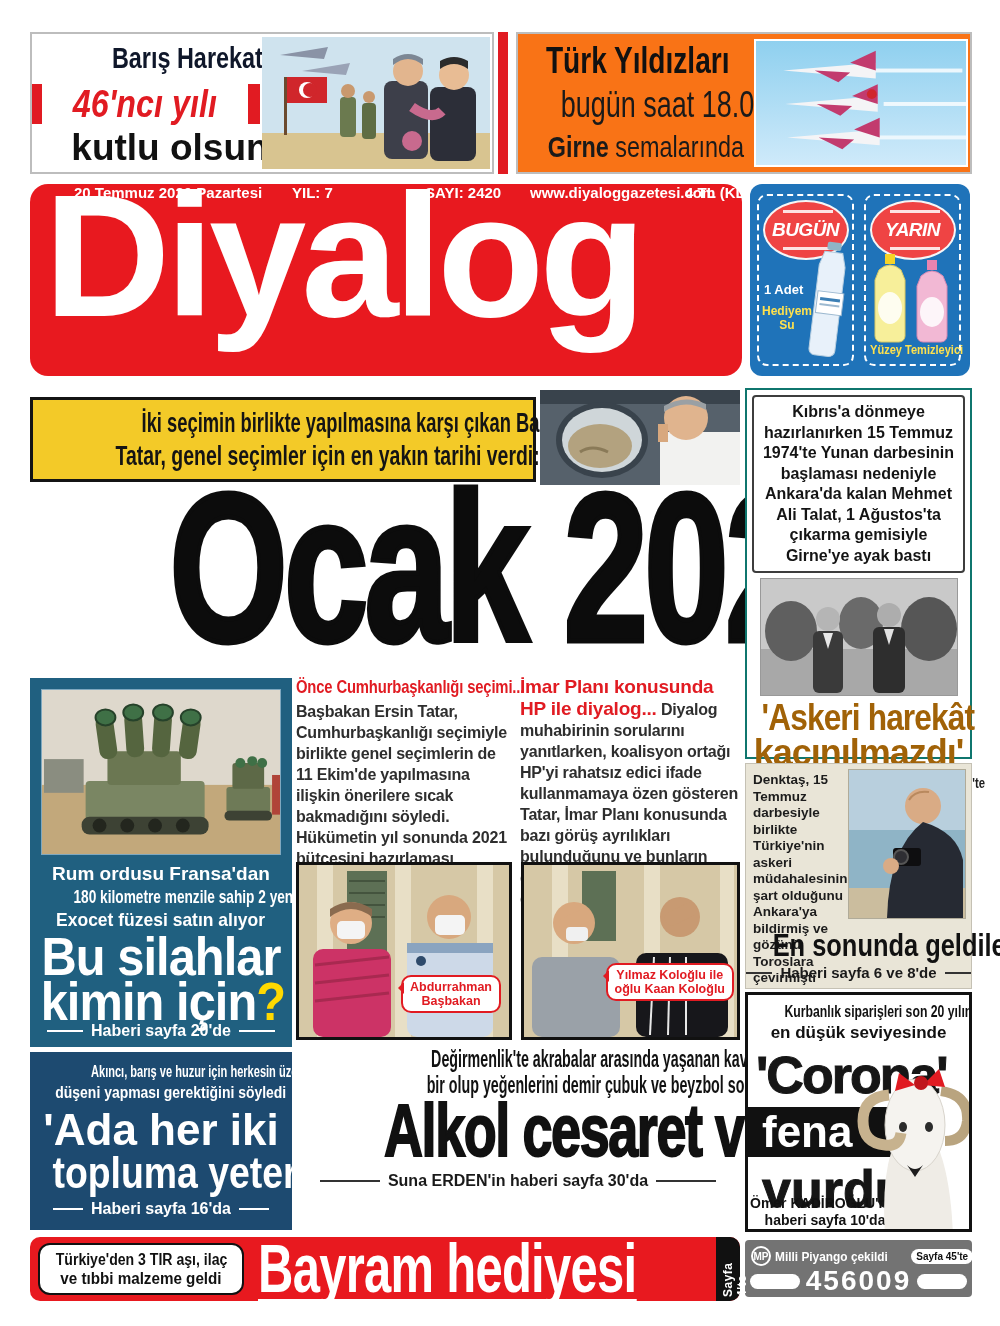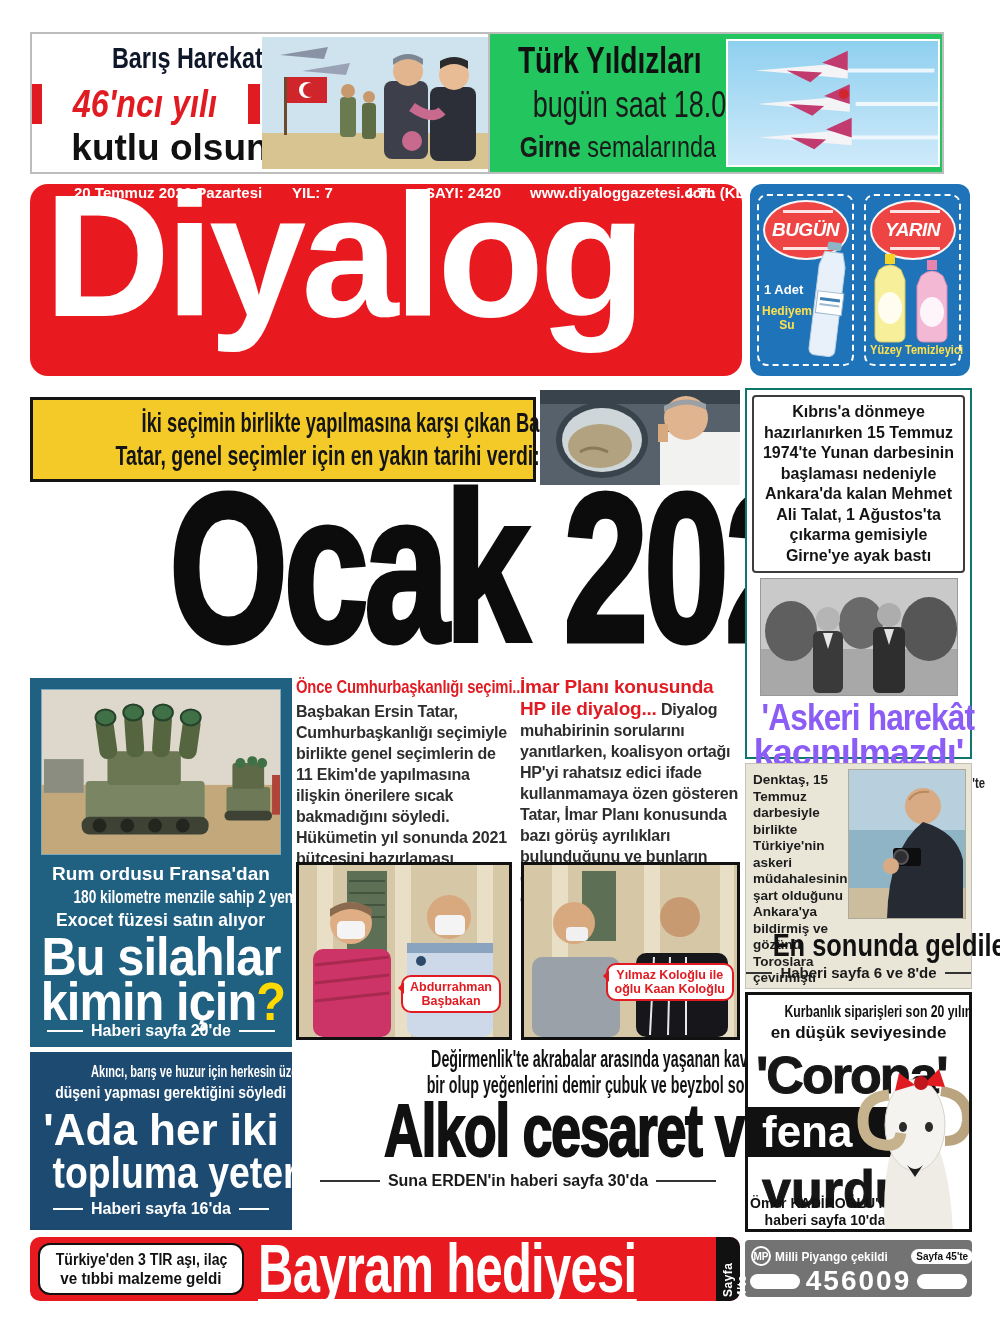--- a/index.html
+++ b/index.html
@@ -18,21 +18,21 @@
 
   
   .strip-tl{left:30px;top:32px;width:464px;height:142px;border:2px solid #bdbdbd;background:#fff;box-sizing:border-box;}
   .tl-l1{left:4px;top:2px;width:228px;height:44px;line-height:44px;text-align:center;font-weight:bold;font-size:30px;color:#0f172a;padding-left:48px;}
   .tl-l2{left:0;top:48px;width:228px;height:44px;display:flex;align-items:center;}
   .tl-bar{height:40px;background:#e11b22;}
   .tl-l2 .txt{flex:1;text-align:center;color:#e11b22;font-weight:bold;font-style:italic;font-size:38px;}
   .tl-l3{left:0;top:92px;width:228px;height:44px;line-height:44px;text-align:center;font-weight:bold;font-size:37px;color:#111;padding-left:24px;}
   .tl-art{left:230px;top:3px;width:228px;height:132px;}
   .strip-div{left:498px;top:32px;width:10px;height:142px;background:#e11b22;}
-  .strip-tr{left:488px;top:32px;width:456px;height:142px;background:#22c55e;border:2px solid #bdbdbd;box-sizing:border-box;}
+  .strip-tr{left:516px;top:32px;width:456px;height:142px;background:#f97316;border:2px solid #bdbdbd;box-sizing:border-box;}
   .tr-l1{left:2px;top:4px;width:230px;height:46px;line-height:46px;text-align:center;font-weight:bold;font-size:36px;color:#111;}
   .tr-l2{left:2px;top:50px;width:230px;height:42px;line-height:42px;text-align:right;font-size:36px;color:#1a1a1a;}
   .tr-l3{left:2px;top:92px;width:230px;height:42px;line-height:42px;text-align:center;font-size:30px;color:#1a1a1a;}
   .tr-l3 b{font-weight:bold;}
   .tr-photo{left:236px;top:5px;width:214px;height:128px;border:2px solid #fff;box-sizing:border-box;}
 
   
   .masthead{left:30px;top:184px;width:712px;height:192px;background:#e8191f;border-radius:18px;}
   .mh-title{left:14px;top:-16px;font-size:175px;line-height:175px;font-weight:bold;color:#fff;letter-spacing:-5px;}
   .mh-sub{left:494px;top:316px;font-size:30px;font-weight:bold;color:#fff;letter-spacing:1px;}
@@ -72,21 +72,21 @@
   .col2 p,.col1 p{margin:0;}
   .col2-by{margin-top:5px;display:flex;justify-content:flex-end;align-items:center;gap:5px;}
   .col2-by .ln{width:26px;height:2px;background:#e11b22;}
   .col2-by .t{color:#e11b22;font-weight:bold;font-size:15px;}
 
   
   .talat{left:745px;top:388px;width:227px;height:371px;background:#fff;border:2px solid #0f766e;box-sizing:border-box;}
   .talat-intro{margin:5px 5px 0 5px;border:2px solid #3d3d3d;border-radius:4px;padding:5px 3px;
                text-align:center;font-weight:bold;font-size:16px;line-height:20.5px;color:#141414;}
   .talat-photo{margin:5px auto 0 auto;width:196px;height:116px;border:1px solid #999;}
-  .talat-hl{margin-top:4px;text-align:center;font-weight:bold;color:#8b5cf6;font-size:36px;line-height:35px;letter-spacing:-1px;}
+  .talat-hl{margin-top:4px;text-align:center;font-weight:bold;color:#a16207;font-size:36px;line-height:35px;letter-spacing:-1px;}
   .talat-by{margin-top:5px;text-align:center;font-weight:bold;font-size:14.5px;color:#1e1e1e;}
   .talat-rule{height:2px;background:#444;margin:4px 12px 0 12px;}
 
   
   .teal{left:30px;top:678px;width:262px;height:369px;background:#206080;}
   .missile{left:11px;top:11px;width:240px;height:166px;border:1px solid #7fa8bf;box-sizing:border-box;}
   .teal-intro{left:0;top:184px;width:100%;text-align:center;color:#fff;font-weight:bold;font-size:19px;line-height:23px;}
   .teal-hl{left:0;top:256px;width:100%;text-align:center;color:#fff;font-weight:bold;font-size:53px;line-height:45px;letter-spacing:-1px;}
   .teal-hl .q{color:#ffd900;}
   .flank{display:flex;align-items:center;justify-content:center;gap:8px;}

